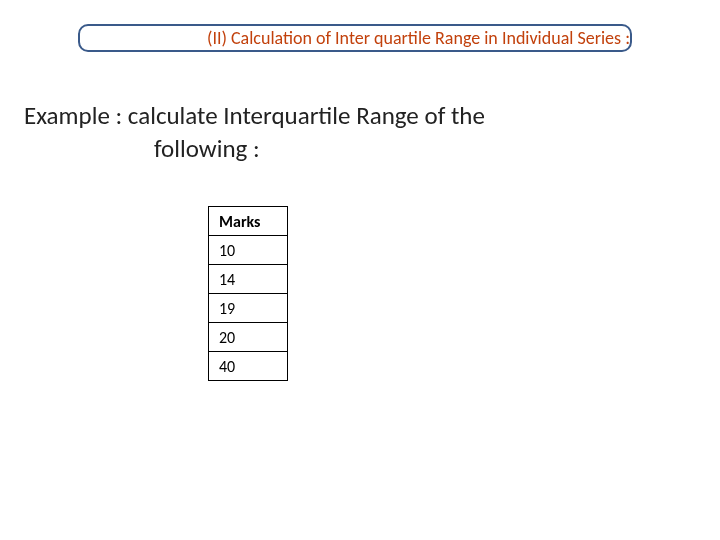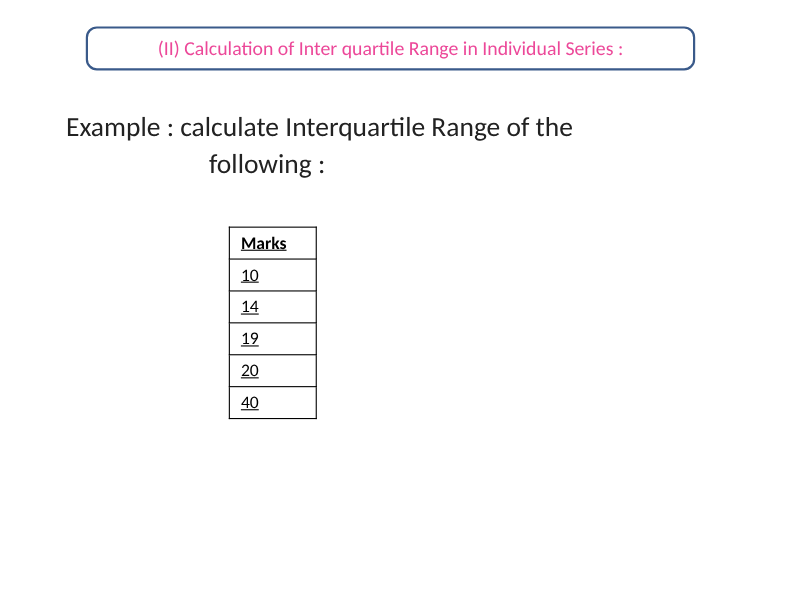--- a/index.html
+++ b/index.html
@@ -10,60 +10,58 @@
     background: #ffffff;
     font-family: Calibri, Arial, sans-serif;
     color: #000;
     position: relative;
   }
   .title-box {
     position: absolute;
     top: 24px;
     left: 78px;
     width: 554px;
-    height: 40px;
+    height: 28px;
     background: #ffffff;
     border: 2px solid #3a5a8a;
     border-radius: 10px;
     display: flex;
     align-items: center;
-    justify-content: center;
+    justify-content: flex-end;
     font-size: 18px;
-    color: #ec4899;
+    color: #c2410c;
     box-sizing: border-box;
   }
   .example-text {
     position: absolute;
     top: 100px;
     left: 24px;
     width: 660px;
     font-size: 25px;
     line-height: 1.3;
     color: #222;
-    margin-left: 36px;
   }
   .indent2 {
     padding-left: 130px;
   }
   .marks-table {
     position: absolute;
     top: 206px;
     left: 208px;
     border-collapse: collapse;
   }
   .marks-table th,
   .marks-table td {
     border: 1.5px solid #000;
     padding: 3px 10px 3px 10px;
     font-size: 16px;
     text-align: left;
     width: 58px;
     height: 22px;
     box-sizing: content-box;
-    text-decoration: underline;
   }
   .marks-table th {
     font-weight: bold;
     background: #fff;
   }
   .marks-table td {
     background: #fff;
     font-weight: normal;
     margin-left: 40px;
   }

